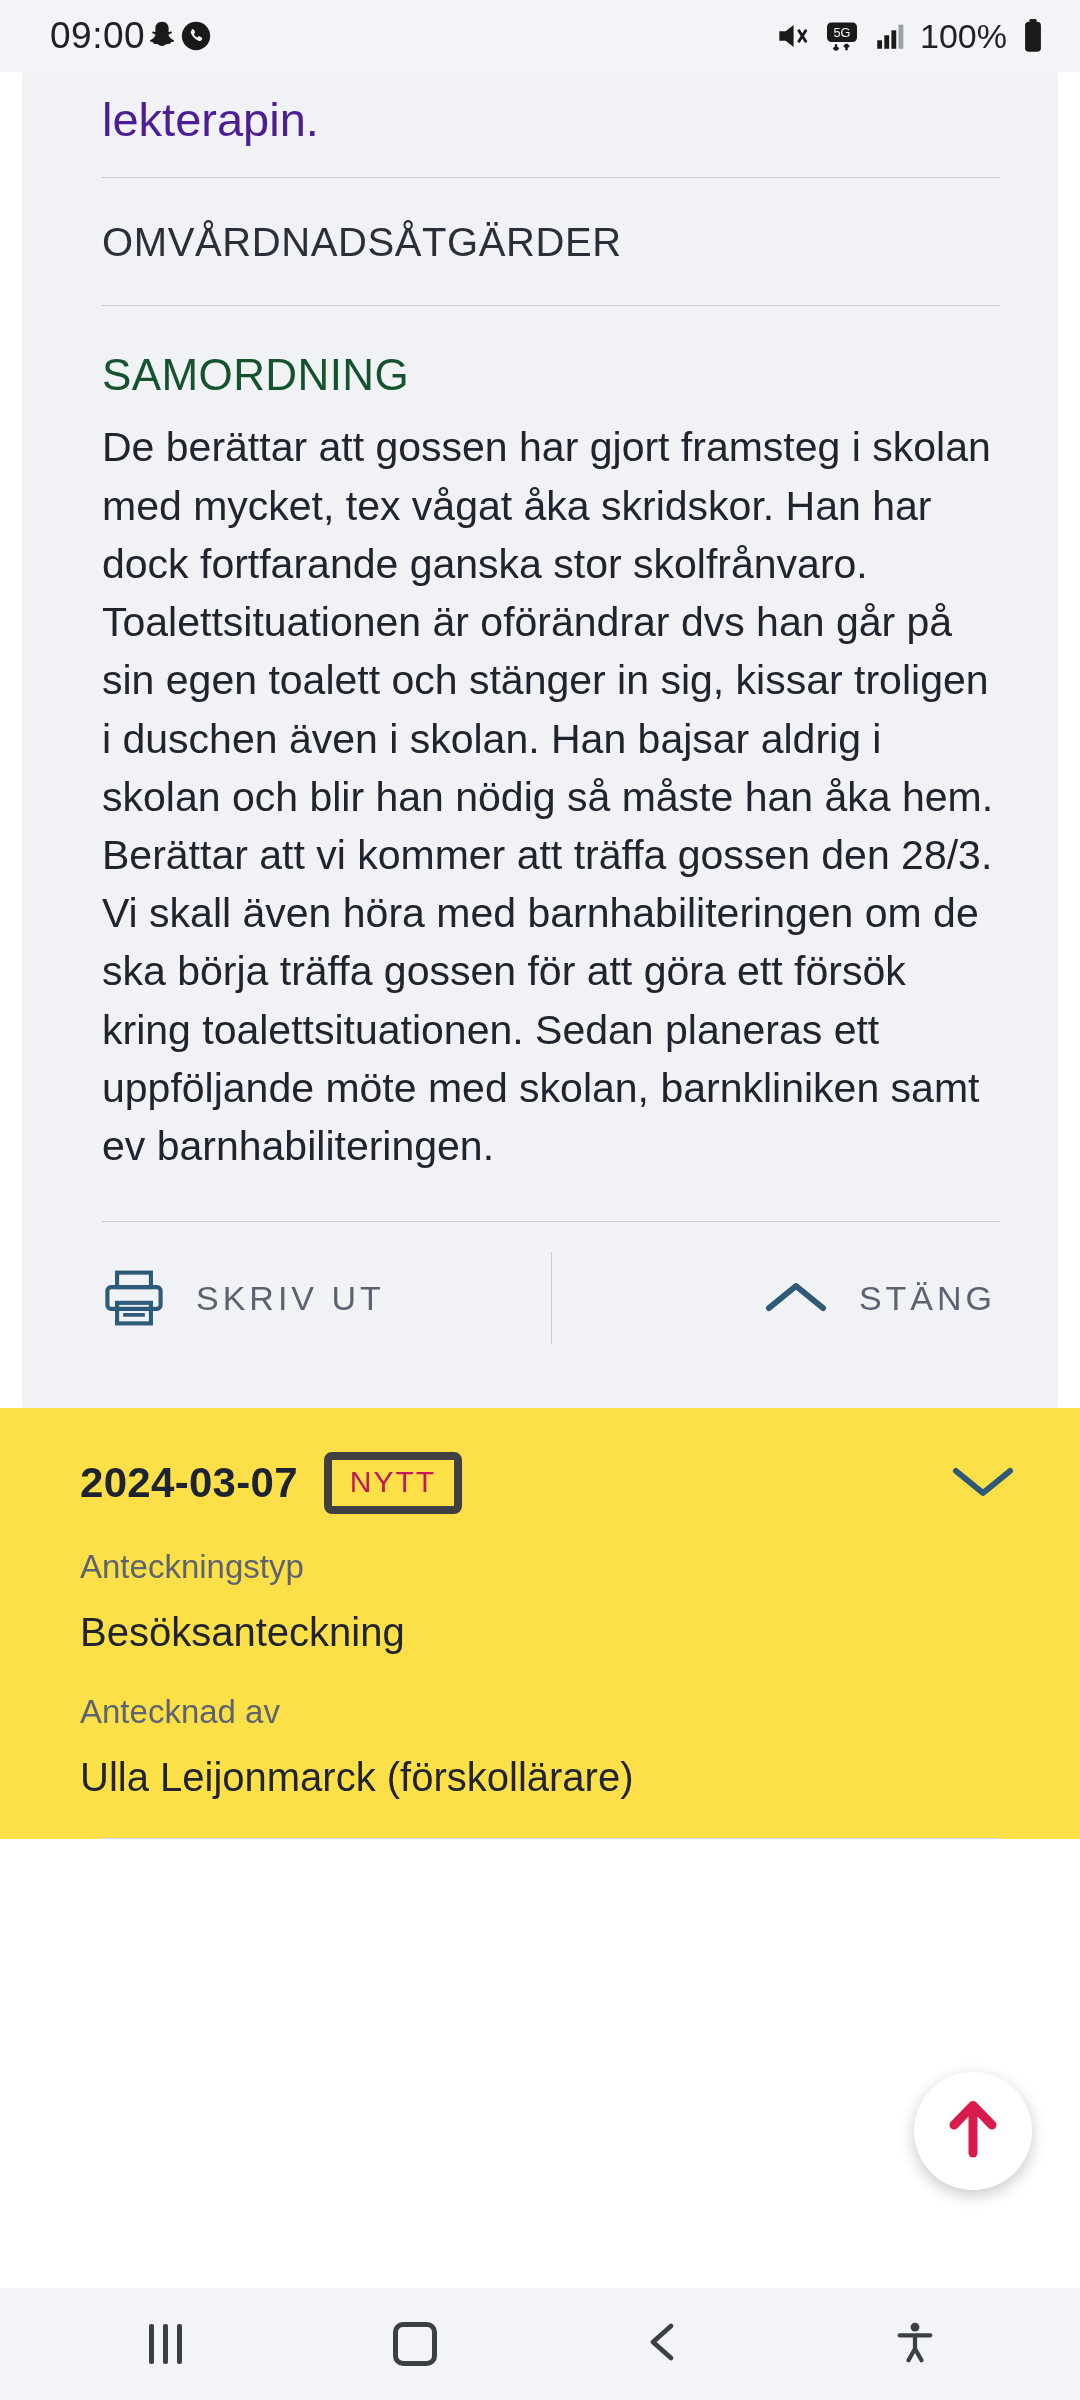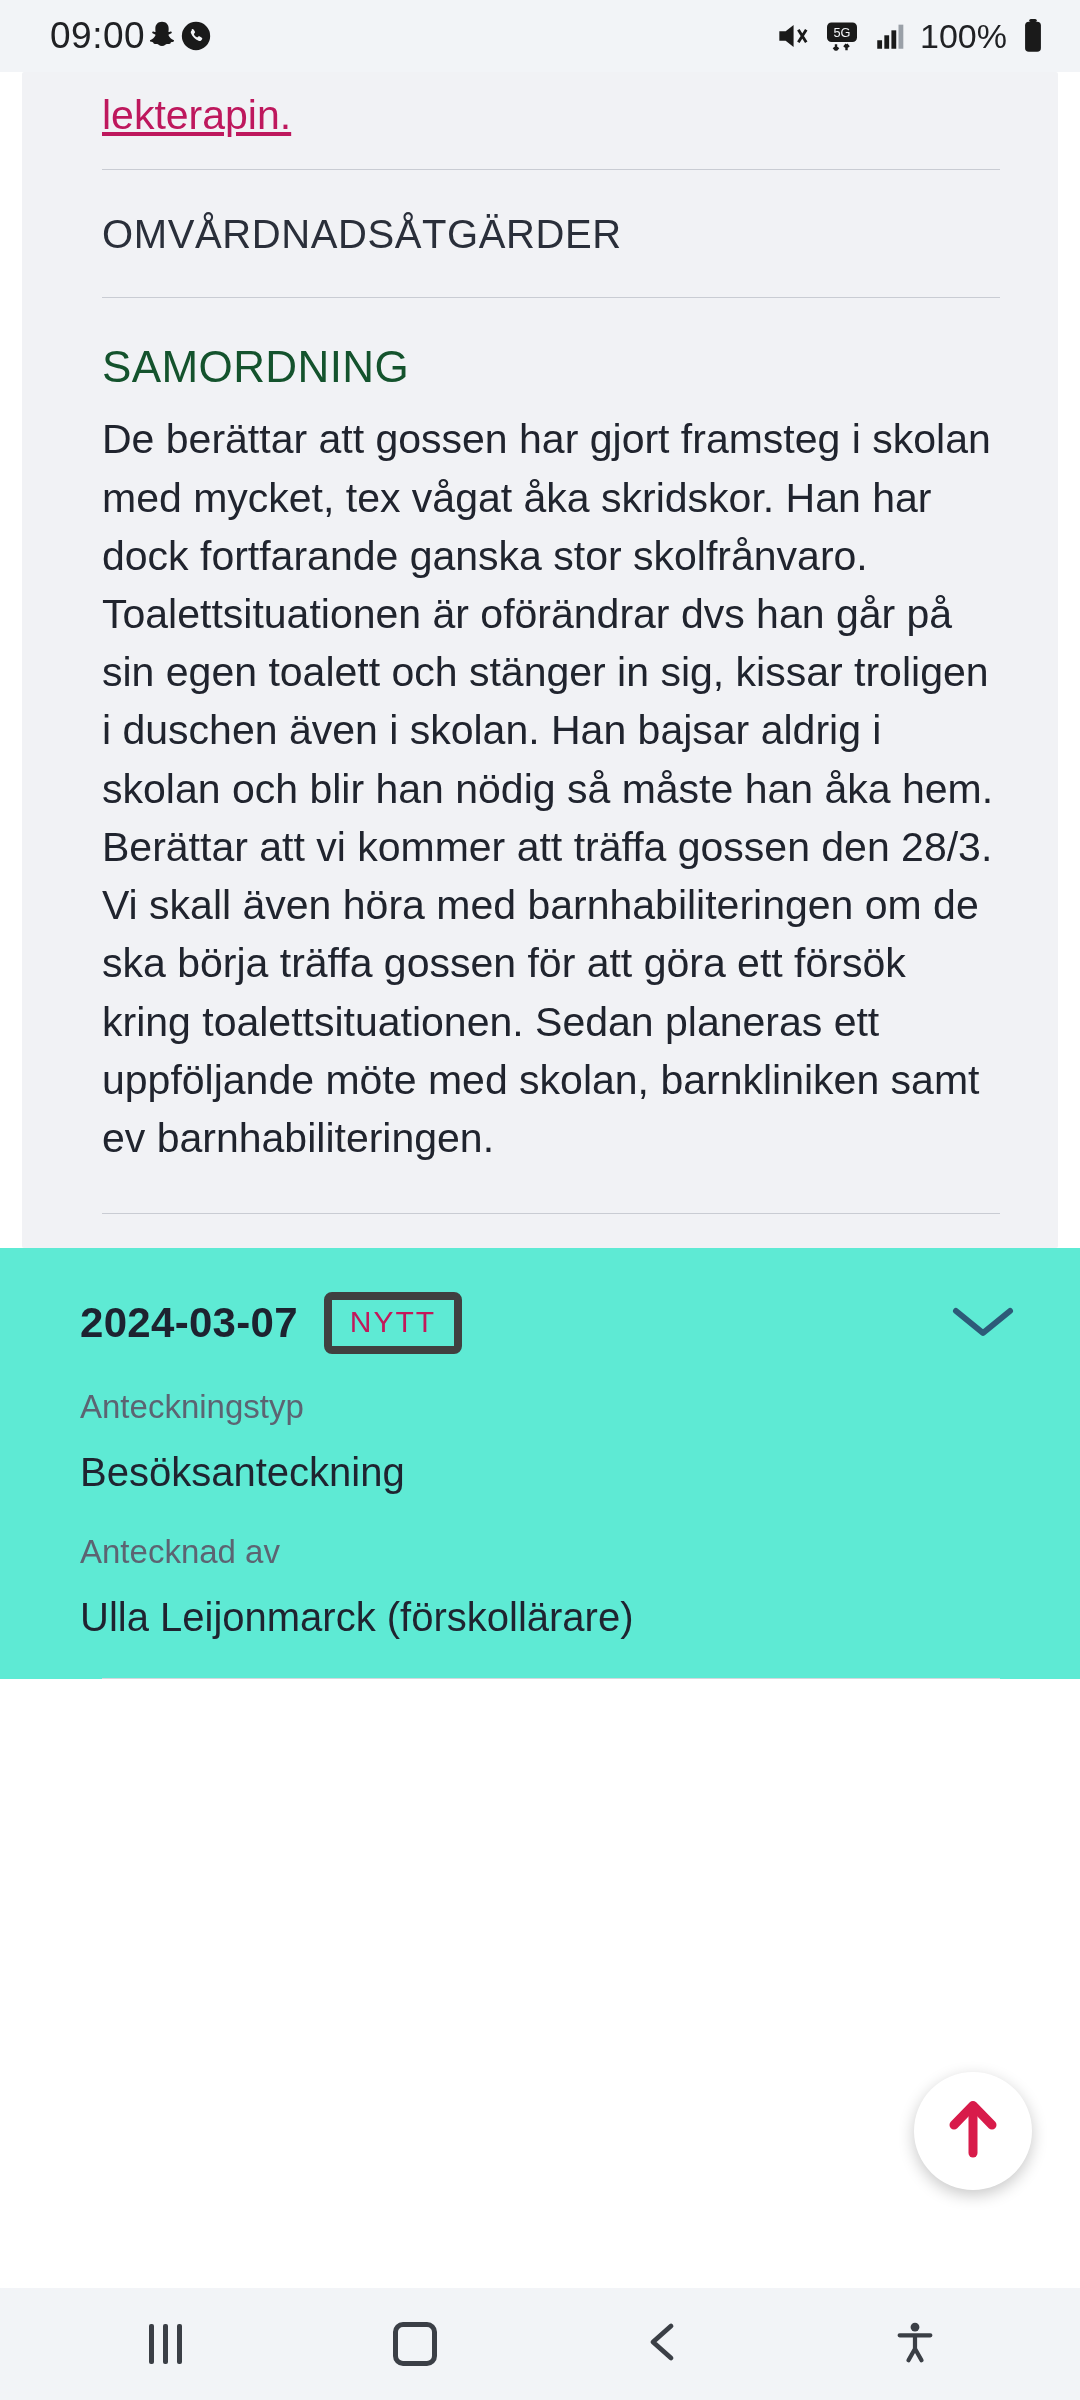--- a/index.html
+++ b/index.html
@@ -63,26 +63,25 @@
     background: #f1f2f5;
     margin: 0 22px 0 22px;
     padding: 0 0 0 0;
     border-radius: 2px;
   }
   .note-inner {
     padding: 0 58px 0 80px;
   }
 
   .trailing-text {
-    font-size: 41px;
+    font-size: 47px;
     line-height: 1.35;
-    color: #be185d;
+    color: #4c1d95;
     padding-top: 16px;
     padding-bottom: 26px;
-    text-decoration: underline;
   }
 
   .divider {
     height: 1px;
     background: #c9ccd3;
     margin: 0 0 0 0;
   }
 
   .section-head {
     font-size: 40px;
@@ -135,21 +134,21 @@
     width: 1px;
     background: #c9ccd3;
   }
   .printer-icon svg, .chevron-up-icon svg { display: block; }
 
   .card-bottom-pad { height: 34px; }
 
   
   .next-note {
     padding: 44px 58px 0 80px;
-    background: #5eead4;
+    background: #fde047;
     position: relative;
   }
   .next-head {
     display: flex;
     align-items: center;
     gap: 26px;
   }
   .next-date {
     font-size: 42px;
     font-weight: bold;
@@ -305,20 +304,42 @@
 
         <div class="sub-head">SAMORDNING</div>
 
         <div class="body-text">De berättar att gossen har gjort framsteg i skolan med mycket, tex vågat åka skridskor. Han har dock fortfarande ganska stor skolfrånvaro. Toalettsituationen är oförändrar dvs han går på sin egen toalett och stänger in sig, kissar troligen i duschen även i skolan. Han bajsar aldrig i skolan och blir han nödig så måste han åka hem.</div>
         <div class="body-text">Berättar att vi kommer att träffa gossen den 28/3. Vi skall även höra med barnhabiliteringen om de ska börja träffa gossen för att göra ett försök kring toalettsituationen. Sedan planeras ett uppföljande möte med skolan, barnkliniken samt ev barnhabiliteringen.</div>
 
         <div class="body-spacer"></div>
 
         <div class="divider"></div>
 
+        <div class="actions">
+          <div class="action">
+            <span class="printer-icon">
+              <svg width="64" height="58" viewBox="0 0 26 24">
+                <rect x="6" y="1.5" width="14" height="6" fill="none" stroke="#2d5a78" stroke-width="1.7"></rect>
+                <rect x="2" y="7.5" width="22" height="9" rx="1.5" fill="none" stroke="#2d5a78" stroke-width="1.7"></rect>
+                <rect x="6" y="14" width="14" height="8.5" fill="none" stroke="#2d5a78" stroke-width="1.7"></rect>
+                <path stroke="#2d5a78" stroke-width="1.5" d="M8.5 16.5h9M8.5 19h9"></path>
+              </svg>
+            </span>
+            <span>SKRIV UT</span>
+          </div>
+          <div class="action-sep"></div>
+          <div class="action right">
+            <span class="chevron-up-icon">
+              <svg width="66" height="44" viewBox="0 0 33 22">
+                <path d="M3 16 L16.5 5 L30 16" fill="none" stroke="#2d5a78" stroke-width="3" stroke-linecap="round" stroke-linejoin="round"></path>
+              </svg>
+            </span>
+            <span>STÄNG</span>
+          </div>
+        </div>
 
         <div class="card-bottom-pad"></div>
       </div>
     </div>
 
     <div class="next-note">
       <div class="next-head">
         <span class="next-date">2024-03-07</span>
         <span class="badge-new">NYTT</span>
         <span class="chevron-down-btn">

